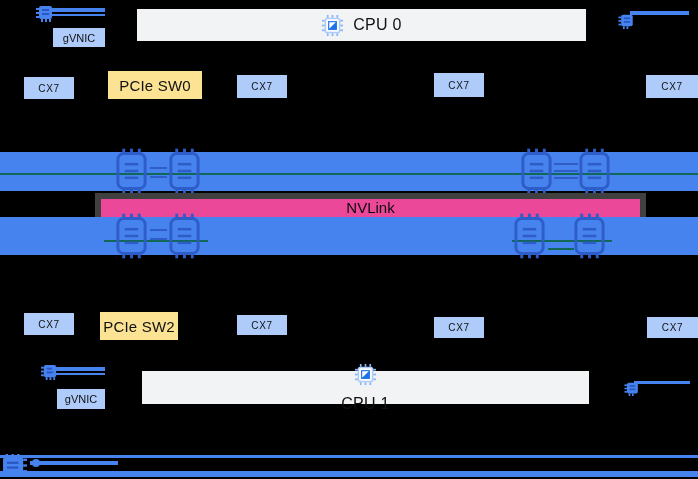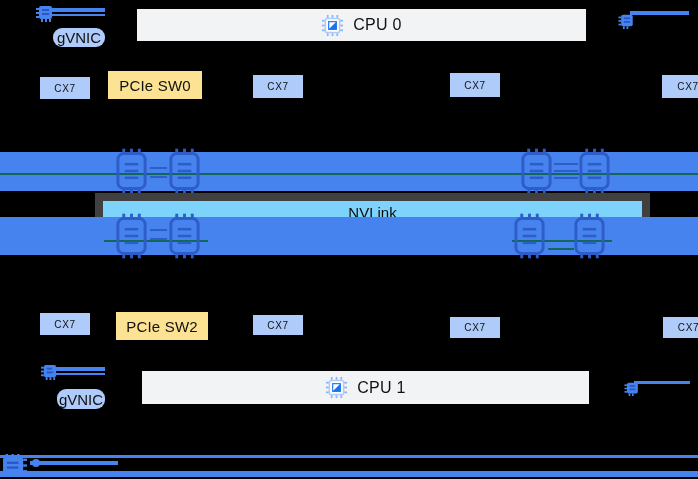--- a/index.html
+++ b/index.html
@@ -4,29 +4,29 @@
 <style>
   html,body{margin:0;padding:0;background:#000;}
   #canvas{
     position:relative;width:698px;height:479px;background:#000;overflow:hidden;
     font-family:"Liberation Sans",sans-serif;color:#111;
   }
   .abs{position:absolute;}
   .box{display:flex;align-items:center;justify-content:center;box-sizing:border-box;}
   .blue-box{background:#aecbfa;color:#111;}
   .yellow-box{background:#fce293;color:#111;}
-  .cx7{font-size:10px;letter-spacing:.6px;margin-left:16px;}
+  .cx7{font-size:10px;letter-spacing:.6px;}
   .sw{font-size:15px;font-weight:500;letter-spacing:.2px;}
-  .gvnic{font-size:15px;border-radius:9px;}
+  .gvnic{font-size:11px;}
   .cpu-box{background:#f1f3f4;display:flex;align-items:center;justify-content:center;gap:9px;text-align:center;}
   .cpu-label{font-size:16px;font-weight:500;letter-spacing:.3px;}
   .bar{background:#4683ee;}
   .teal{background:#116857;}
   .nvlink{
-    background:#7dd3fc;border:8px solid #404040;display:flex;align-items:center;justify-content:center;
+    background:#ec4899;border:6px solid #404040;display:flex;justify-content:center;
     font-size:15px;color:#0a0a0a;
   }
   .blue-line{background:#4683ee;}
   .node-dot{background:#4683ee;border-radius:50%;}
   svg{display:block;}
 </style>
 </head>
 <body>
 
 <div id="canvas">
@@ -257,21 +257,21 @@
       <rect x="3" y="5" width="28" height="36" rx="6" fill="none" stroke="#2e5dc8" stroke-width="3"></rect>
       <g stroke="#2e5dc8" stroke-width="2.6">
         <line x1="10" y1="16" x2="24" y2="16"></line>
           <line x1="10" y1="23" x2="24" y2="23"></line>
           <line x1="10" y1="30" x2="24" y2="30"></line>
       </g>
     </svg>
   </div>
 
   <div class="abs box blue-box cx7" style="left:24px;top:313px;width:50px;height:22px;">CX7</div>
-  <div class="abs box yellow-box sw" style="left:116px;top:312px;width:92px;height:28px;">PCIe SW2</div>
+  <div class="abs box yellow-box sw" style="left:100px;top:312px;width:78px;height:28px;">PCIe SW2</div>
   <div class="abs box blue-box cx7" style="left:237px;top:315px;width:50px;height:20px;">CX7</div>
   <div class="abs box blue-box cx7" style="left:434px;top:317px;width:50px;height:21px;">CX7</div>
   <div class="abs box blue-box cx7" style="left:647px;top:317px;width:51px;height:21px;">CX7</div>
 
   <div class="abs" style="left:41px;top:363px;width:17px;height:17px;">
     <svg width="17" height="17" viewBox="0 0 18 18">
       <g stroke="#4683ee" stroke-width="2">
         <line x1="0" y1="5" x2="3" y2="5"></line>
           <line x1="0" y1="9" x2="3" y2="9"></line>
           <line x1="0" y1="13" x2="3" y2="13"></line>
@@ -282,21 +282,21 @@
       <rect x="3" y="2" width="13" height="13" rx="2" fill="#4683ee"></rect>
       <rect x="6" y="5" width="7" height="2" fill="#2b57c4"></rect>
       <rect x="6" y="9" width="7" height="2" fill="#2b57c4"></rect>
     </svg>
   </div>
   <div class="abs blue-line" style="left:52px;top:367px;width:53px;height:4px;"></div>
   <div class="abs blue-line" style="left:52px;top:373px;width:53px;height:2px;"></div>
 
   <div class="abs box blue-box gvnic" style="left:57px;top:389px;width:48px;height:20px;">gVNIC</div>
 
-  <div class="abs cpu-box" style="left:142px;top:371px;width:447px;height:33px;">
+  <div class="abs cpu-box" style="left:142px;top:371px;width:447px;height:33px;flex-direction:column;">
     <span>
       <svg width="23" height="23" viewBox="0 0 24 24">
         <g stroke="#8ab4f8" stroke-width="1.8">
           <line x1="7" y1="1" x2="7" y2="4"></line>
             <line x1="12" y1="1" x2="12" y2="4"></line>
             <line x1="17" y1="1" x2="17" y2="4"></line>
           <line x1="7" y1="20" x2="7" y2="23"></line>
             <line x1="12" y1="20" x2="12" y2="23"></line>
             <line x1="17" y1="20" x2="17" y2="23"></line>
           <line x1="1" y1="7" x2="4" y2="7"></line>

